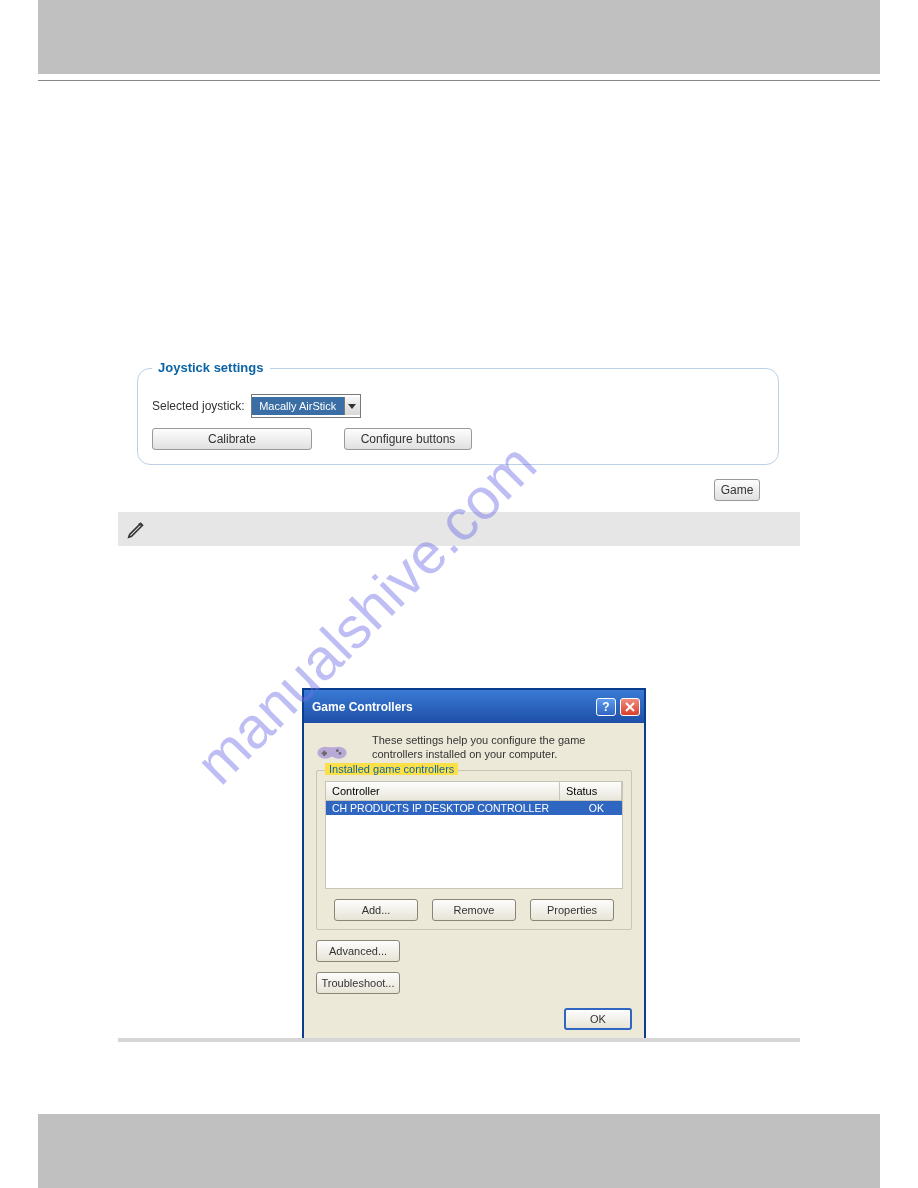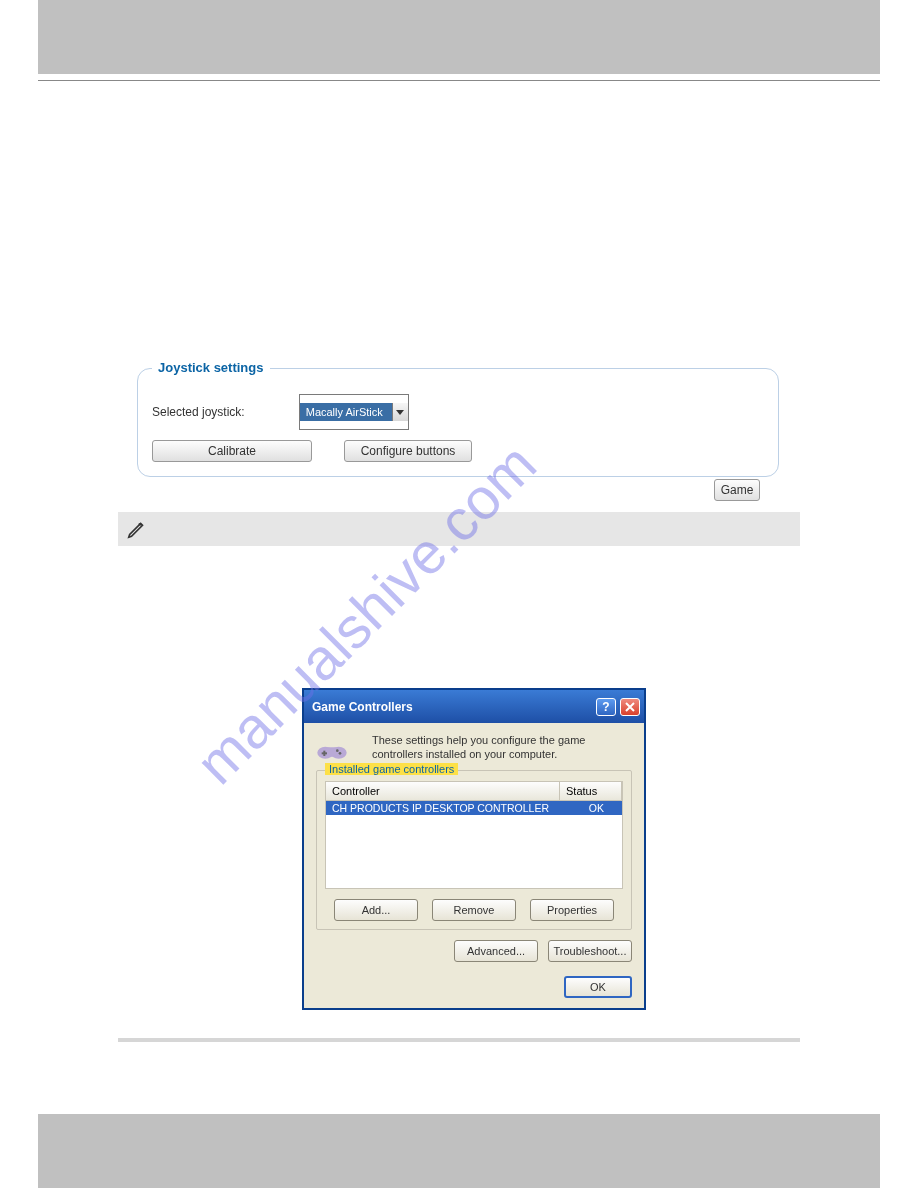--- a/index.html
+++ b/index.html
@@ -17,26 +17,25 @@
 
   
   .group {
     border: 1px solid #bcd0e6; position: relative; padding: 25px 14px 14px 14px; width: 642px; margin: 0 auto 12px auto;
     border-radius: 13px;
   }
   .group-title {
     position: absolute; top: -9px; left: 14px; background: #fff; padding: 0 6px;
     color: #0b64a5; font-weight: bold; font-size: 13px;
   }
-  .row-sel { display: flex; align-items: center; gap: 6px; margin-bottom: 10px; }
+  .row-sel { display: flex; align-items: center; gap: 6px; margin-bottom: 10px; text-align: center; }
   .lbl { font-size: 12px; color: #333; }
   .select-wrap {
-    display: inline-flex; align-items: center; border: 1px solid #7a7a7a; height: 36px;
+    display: inline-flex; align-items: center; border: 1px solid #7a7a7a; height: 24px;
     background: #fff;
-    margin-left: 48px;
   }
   .select-val {
     padding: 0 6px; min-width: 92px; height: 18px; line-height: 18px;
     background: #3a6ea5; color: #fff; font-size: 11px; overflow: hidden; white-space: nowrap;
   }
   .drop-btn {
     width: 16px; height: 18px; border-left: 1px solid #7a7a7a; display: flex;
     align-items: center; justify-content: center; background: linear-gradient(#f6f6f6,#d8d8d8);
     cursor: pointer;
   }
@@ -113,21 +112,21 @@
   .list-row .cell-ctrl { flex: 1; white-space: nowrap; overflow: hidden; }
   .list-row .cell-stat { width: 56px; text-align: right; padding-right: 12px; }
 
   .btn-row2 { display: flex; gap: 14px; justify-content: center; margin-top: 10px; }
   .xpbtn {
     height: 22px; width: 84px; border: 1px solid #8a8677; border-radius: 3px;
     background: linear-gradient(#fdfdfd,#e7e4d6); font-size: 11px; color: #333;
     display: flex; align-items: center; justify-content: center; cursor: pointer;
   }
 
-  .btn-row3 { display: flex; gap: 10px; justify-content: flex-end; margin-bottom: 14px; }
+  .btn-row3 { display: flex; gap: 10px; justify-content: flex-end; margin-bottom: 14px; flex-direction: column; }
   .btn-row4 { display: flex; justify-content: flex-end; }
 
   .ok-btn {
     height: 22px; width: 68px; border: 2px solid #2f66c2; border-radius: 3px;
     background: linear-gradient(#fdfdfd,#e7e4d6); font-size: 11px; color: #333;
     display: flex; align-items: center; justify-content: center; cursor: pointer;
   }
 
   
   .wm {

